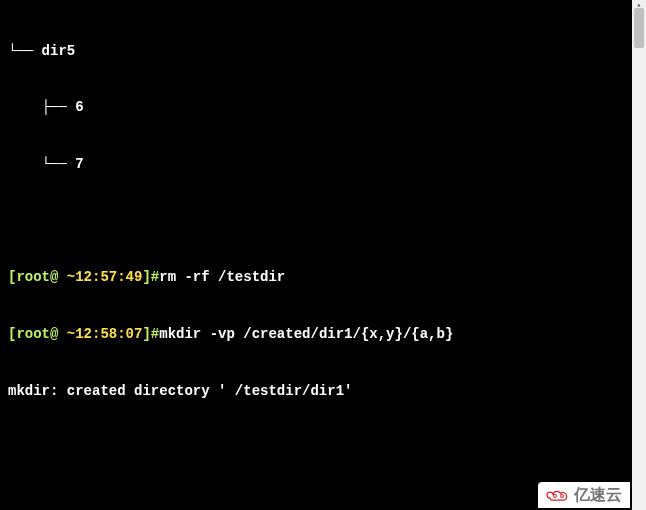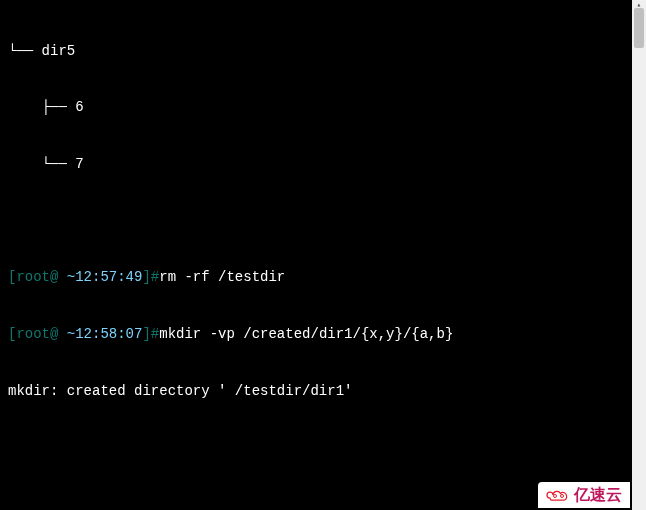--- a/index.html
+++ b/index.html
@@ -16,30 +16,31 @@
       line-height: 1.35;
       color: #fff;
       position: relative;
       overflow: hidden;
     }
     .terminal {
       padding: 4px 8px;
       white-space: pre;
       height: 100%;
       overflow: auto;
+      font-weight: bold;
     }
     .line {
       white-space: pre;
     }
     .prompt-yellow {
-      color: #0f766e;
+      color: #bef264;
       text-align: right;
     }
     .prompt-cyan {
-      color: #7dd3fc;
+      color: #fde047;
     }
     .scrollbar {
       position: absolute;
       right: 0;
       top: 0;
       width: 14px;
       height: 100%;
       background: #f0f0f0;
     }
     .scroll-thumb {
@@ -66,21 +67,21 @@
       bottom: 2px;
       right: 16px;
       background: #fff;
       padding: 2px 8px;
       display: flex;
       align-items: center;
       gap: 4px;
       font-family: sans-serif;
       font-weight: bold;
       font-size: 16px;
-      color: #be185d;
+      color: #737373;
       border-top-left-radius: 4px;
     }
     .wm-icon {
       width: 24px;
       height: 16px;
     }
     .wm-icon svg {
       width: 100%;
       height: 100%;
     }

